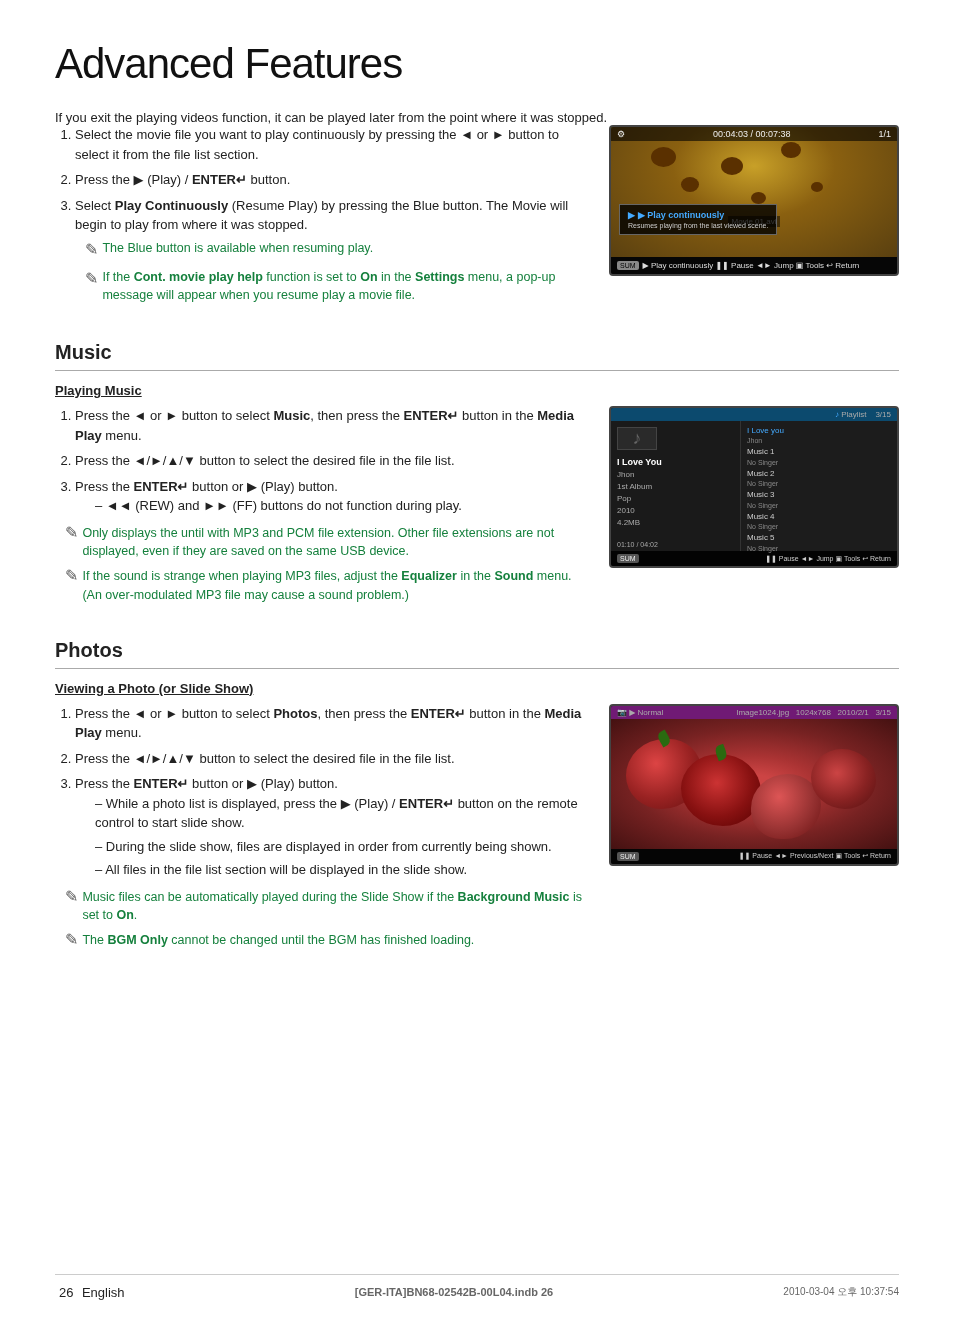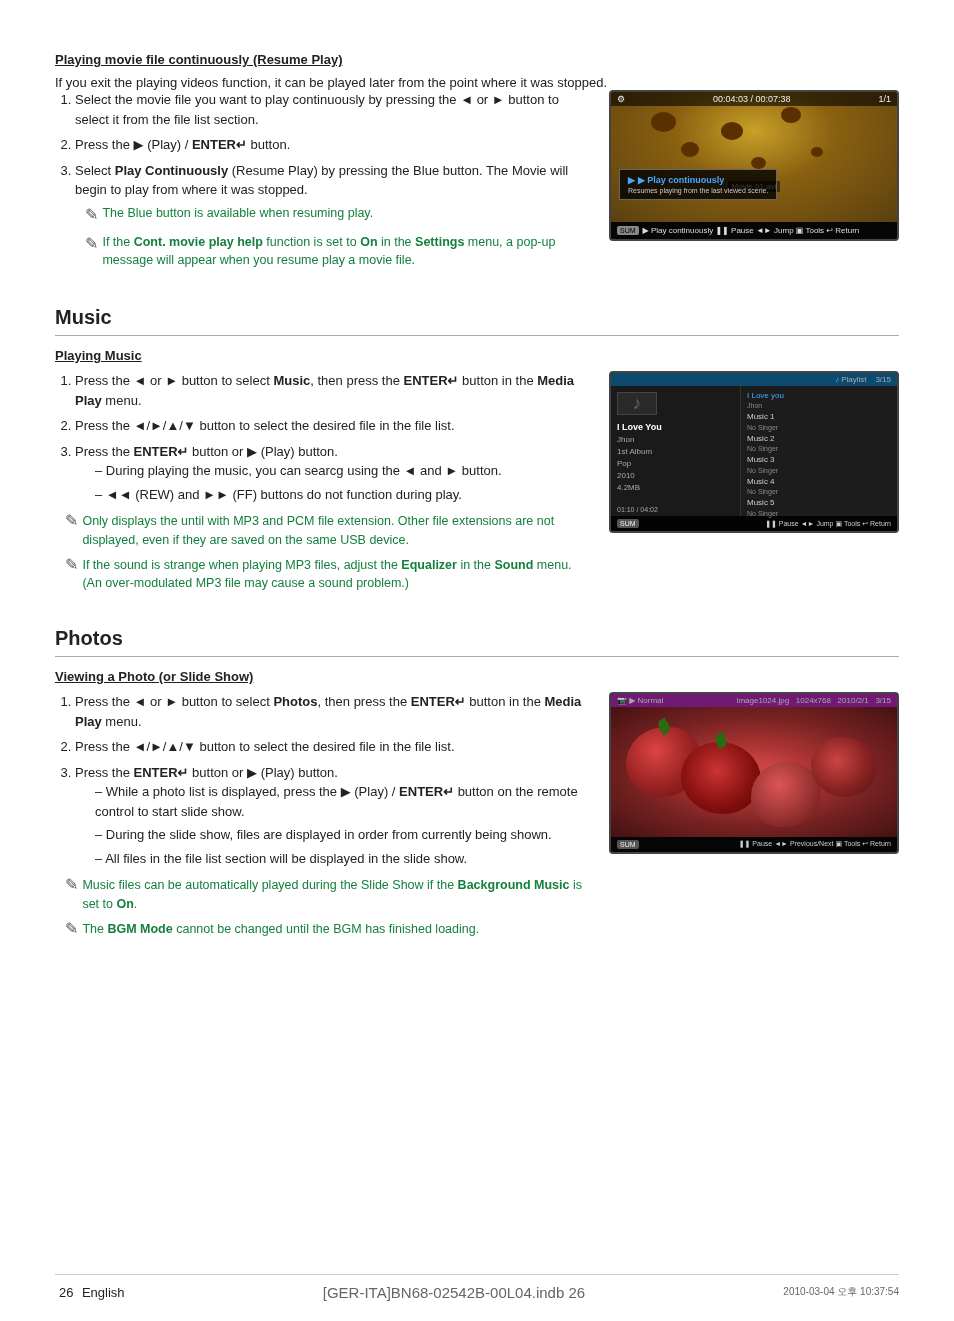--- a/index.html
+++ b/index.html
@@ -289,22 +289,23 @@
     .page-num {
       font-size: 16px;
       font-weight: bold;
     }
     .page-num span {
       font-size: 13px;
       font-weight: normal;
       margin-left: 4px;
     }
     .footer-center {
-      font-size: 15px;
+      font-size: 11px;
       color: #666;
+      font-weight: bold;
     }
     .footer-right {
       font-size: 10px;
       color: #666;
     }
     .giraffe-bg {
       width: 100%;
       height: 100%;
       background:
         radial-gradient(ellipse at 50% 30%, #c8a028 0%, #8a6010 40%, #5a4010 100%);
@@ -315,23 +316,23 @@
       background: #5a3000;
       border-radius: 50%;
     }
     b { font-weight: bold; }
   </style>
 </head>
 <body>
 
 <div class="page-wrapper">
 
+  <h1 class="page-title">Advanced Features</h1>
 
   <div>
-    <p class="subsection-title">Playing movie file continuously (Resume Play)</p>
     <p class="intro-text">If you exit the playing videos function, it can be played later from the point where it was stopped.</p>
     <div class="two-col">
       <div class="text-col">
         <ol>
           <li>Select the movie file you want to play continuously by pressing the ◄ or ► button to select it from the file list section.</li>
           <li>Press the ▶ (Play) / <b>ENTER↵</b> button.</li>
           <li>Select <b>Play Continuously</b> (Resume Play) by pressing the Blue button. The Movie will begin to play from where it was stopped.
             <div class="note-block" style="margin-top:4px;">
               <span class="note-icon">✎</span>
               <p>The Blue button is available when resuming play.</p>
@@ -382,21 +383,20 @@
   <div class="section-title">Music</div>
   <div>
     <p class="subsection-title">Playing Music</p>
     <div class="two-col">
       <div class="text-col">
         <ol>
           <li>Press the ◄ or ► button to select <b>Music</b>, then press the <b>ENTER↵</b> button in the <b>Media Play</b> menu.</li>
           <li>Press the ◄/►/▲/▼ button to select the desired file in the file list.</li>
           <li>Press the <b>ENTER↵</b> button or ▶ (Play) button.
             <ul class="dash-list">
-              <li>During playing the music, you can searcg using the ◄ and ► button.</li>
               <li>◄◄ (REW) and ►► (FF) buttons do not function during play.</li>
             </ul>
           </li>
         </ol>
         <div class="note-block">
           <span class="note-icon">✎</span>
           <p>Only displays the until with MP3 and PCM file extension. Other file extensions are not displayed, even if they are saved on the same USB device.</p>
         </div>
         <div class="note-block">
           <span class="note-icon">✎</span>
@@ -478,21 +478,21 @@
               <li>All files in the file list section will be displayed in the slide show.</li>
             </ul>
           </li>
         </ol>
         <div class="note-block">
           <span class="note-icon">✎</span>
           <p>Music files can be automatically played during the Slide Show if the <b>Background Music</b> is set to <b>On</b>.</p>
         </div>
         <div class="note-block">
           <span class="note-icon">✎</span>
-          <p>The <b>BGM Mode</b> cannot be changed until the BGM has finished loading.</p>
+          <p>The <b>BGM Only</b> cannot be changed until the BGM has finished loading.</p>
         </div>
       </div>
       <div class="image-col">
         <div class="photo-screen">
           <div class="photo-top-bar">
             <div>
               <span style="color:#4af;">📷 </span>
               <span>▶ Normal</span>
             </div>
             <div>

